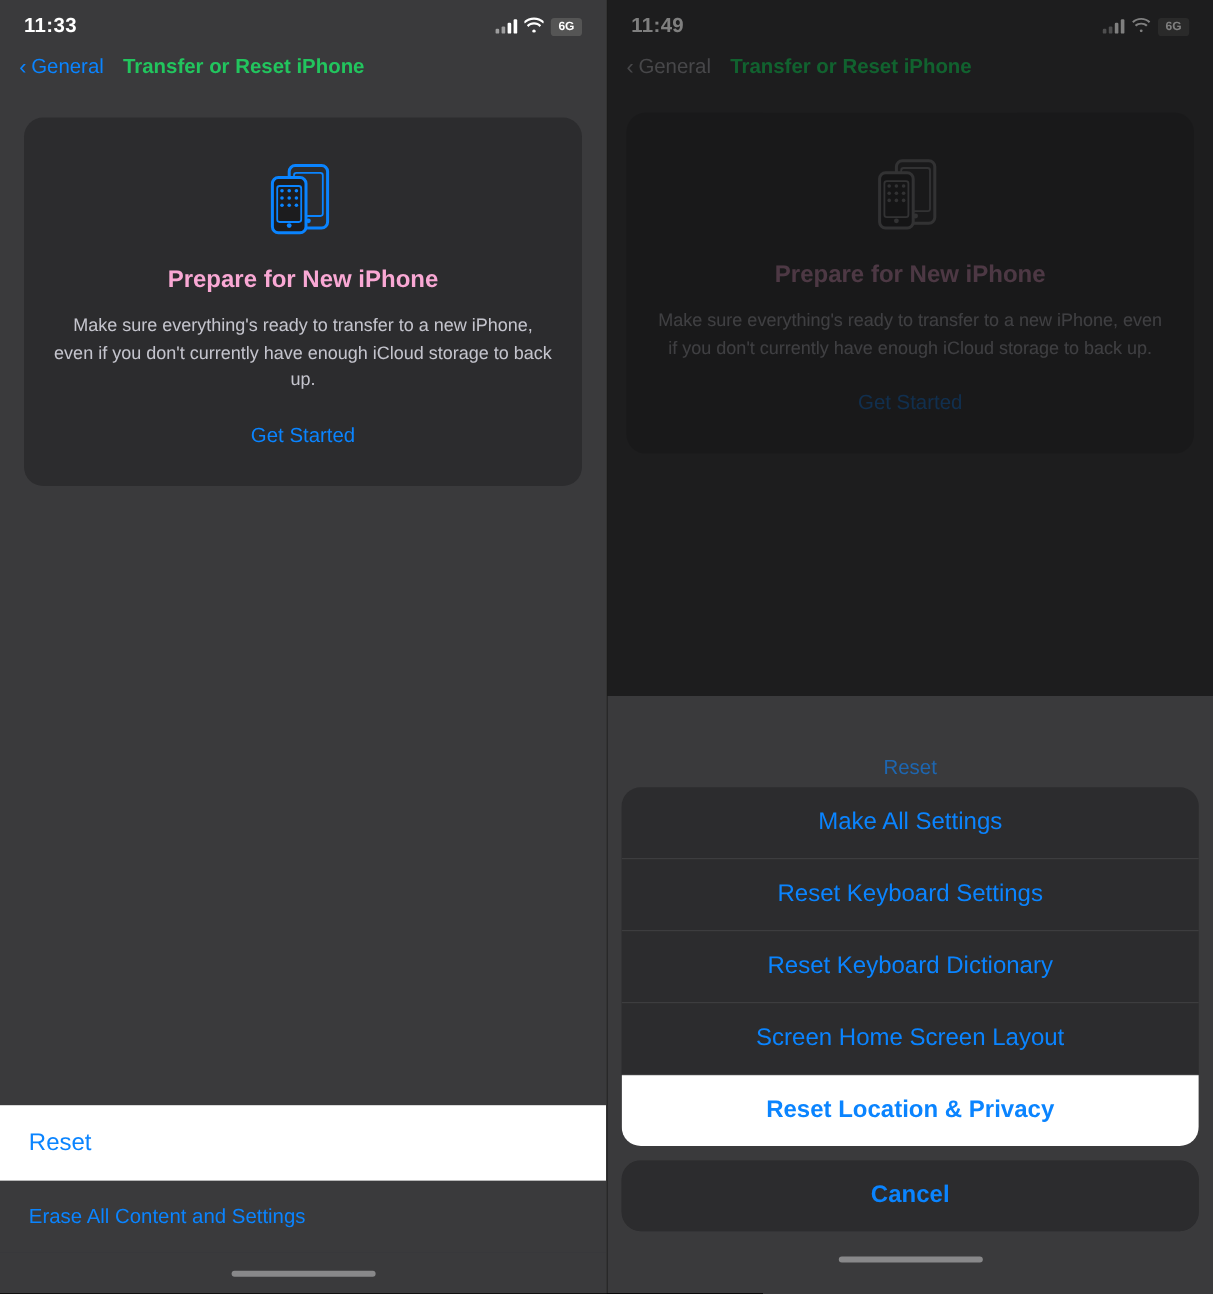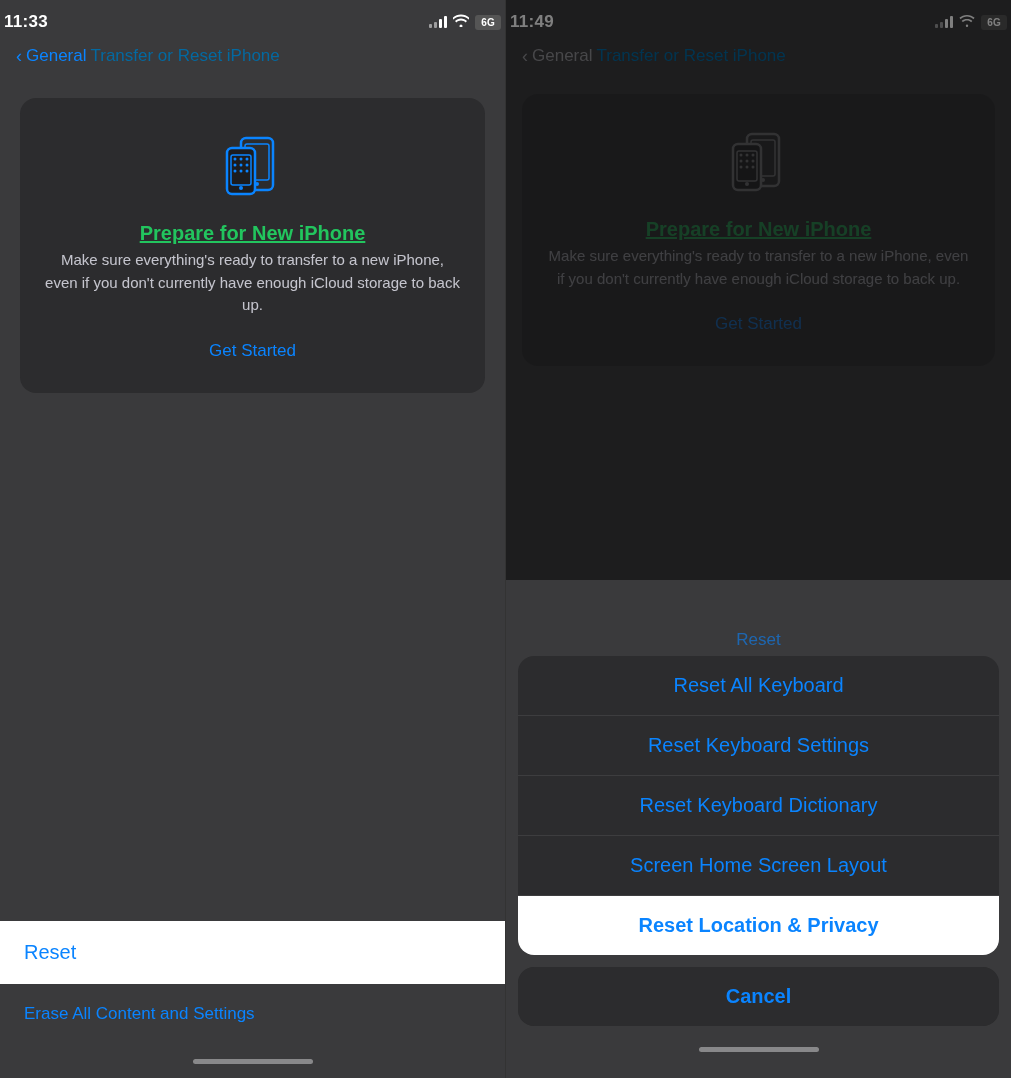--- a/index.html
+++ b/index.html
@@ -24,21 +24,21 @@
       top: 0; left: 0; right: 0; bottom: 0;
       background: #3a3a3c;
     }
     
     .status-bar {
       position: relative;
       z-index: 10;
       display: flex;
       align-items: center;
       justify-content: space-between;
-      padding: 12px 4px 6px;
+      padding: 12px 20px 6px;
       background: transparent;
     }
     .status-time {
       font-size: 17px;
       font-weight: 600;
       color: #fff;
       letter-spacing: 0.3px;
     }
     .status-icons {
       display: flex;
@@ -87,23 +87,23 @@
       color: #0a84ff;
       font-size: 17px;
       cursor: pointer;
     }
     .back-chevron {
       font-size: 18px;
       line-height: 1;
     }
     .nav-title {
       font-size: 17px;
-      font-weight: 400;
-      color: #0369a1;
-      margin-left: 4px;
+      font-weight: 700;
+      color: #22c55e;
+      margin-left: 16px;
     }
     
     .main-content {
       position: relative;
       z-index: 10;
       padding: 20px;
       display: flex;
       flex-direction: column;
       align-items: center;
     }
@@ -118,23 +118,22 @@
       text-align: center;
     }
     .phone-transfer-icon {
       width: 80px;
       height: 80px;
       margin-bottom: 16px;
     }
     .card-title {
       font-size: 20px;
       font-weight: 700;
-      color: #22c55e;
-      margin-bottom: 4px;
-      text-decoration: underline;
+      color: #f9a8d4;
+      margin-bottom: 16px;
     }
     .card-desc {
       font-size: 15px;
       color: #ebebf5cc;
       line-height: 1.5;
       margin-bottom: 20px;
     }
     .get-started-btn {
       color: #0a84ff;
       font-size: 17px;
@@ -377,21 +376,21 @@
   <div class="dim-overlay" style="height: 580px;"></div>
 
   <div class="action-sheet">
 
     <div style="text-align:center; padding: 6px 12px; opacity:0.6;">
       <span style="color:#0a84ff; font-size:17px;">Reset</span>
     </div>
 
     <div class="action-sheet-main">
       <div class="sheet-item">
-        <span class="sheet-label">Reset All Keyboard</span>
+        <span class="sheet-label">Make All Settings</span>
       </div>
       <div class="sheet-item">
         <span class="sheet-label">Reset Keyboard Settings</span>
       </div>
       <div class="sheet-item">
         <span class="sheet-label">Reset Keyboard Dictionary</span>
       </div>
       <div class="sheet-item">
         <span class="sheet-label">Screen Home Screen Layout</span>
       </div>

